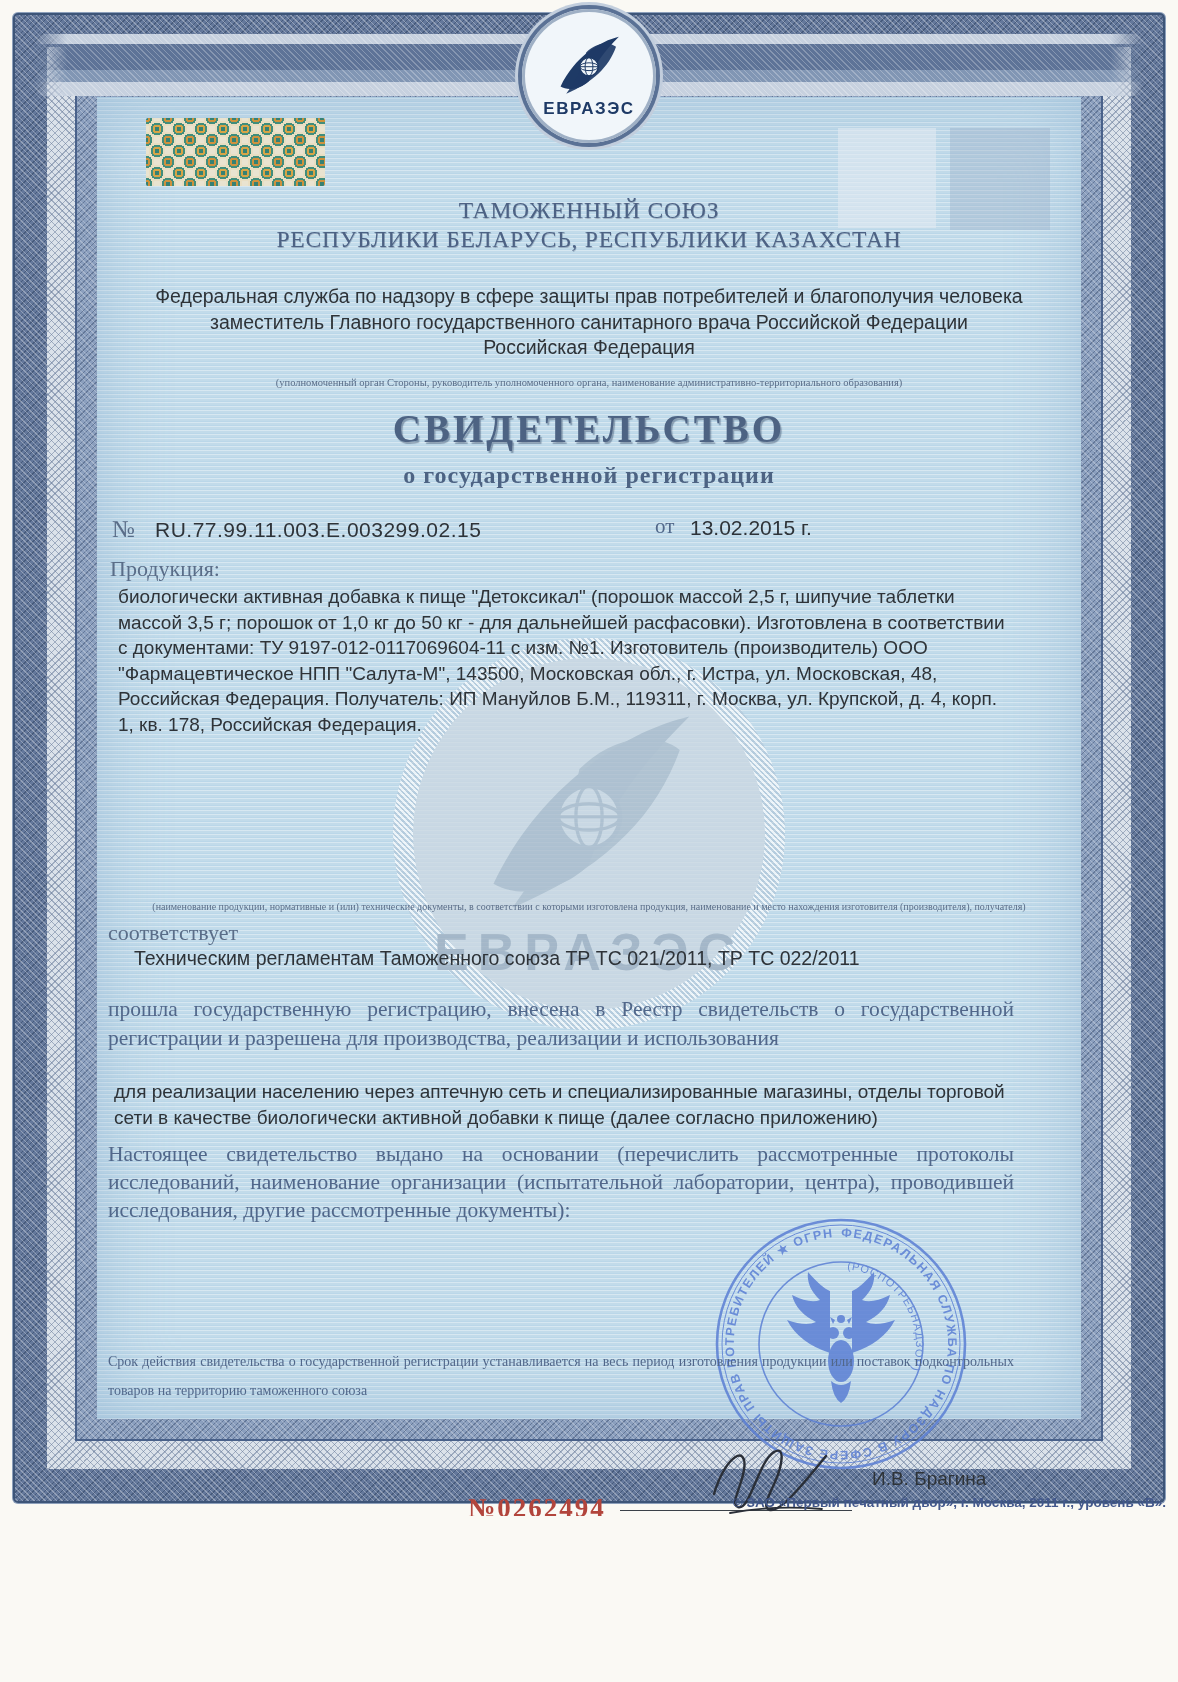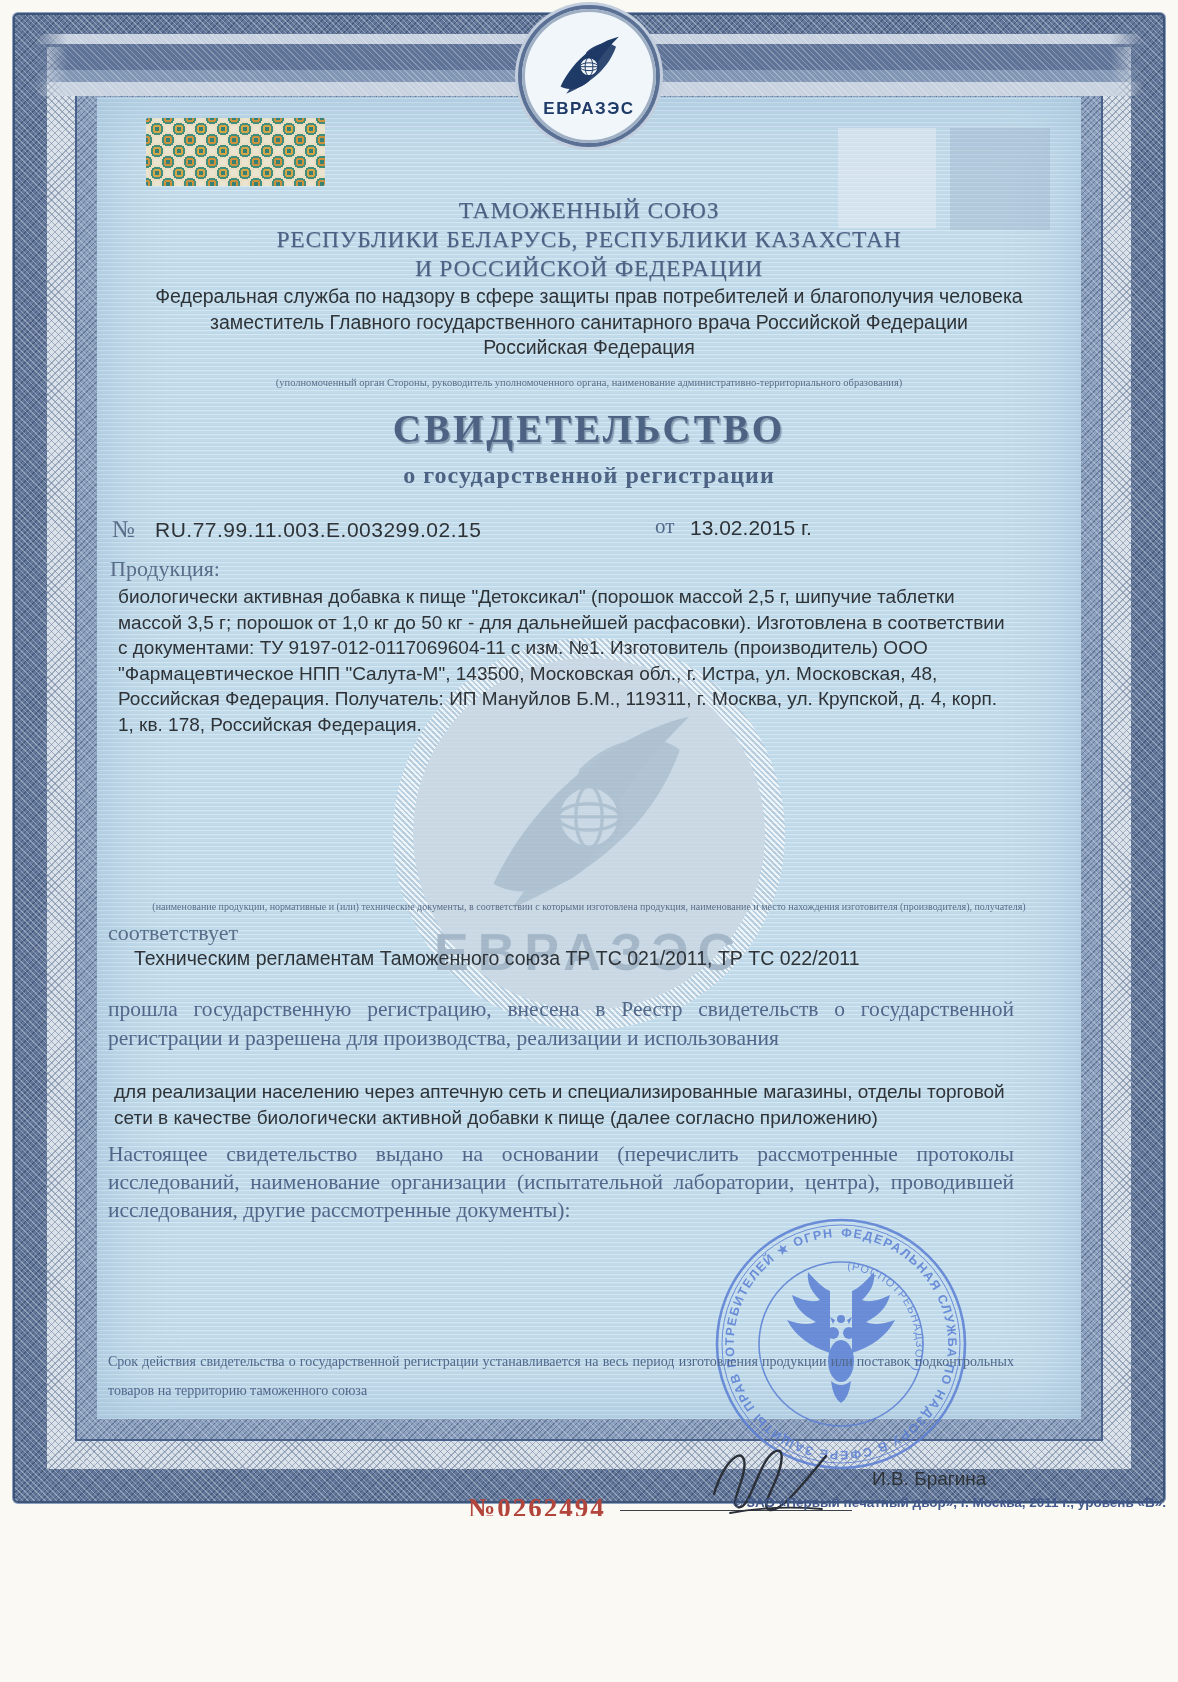--- a/index.html
+++ b/index.html
@@ -127,21 +127,20 @@
         <ellipse cx="50" cy="46" rx="5.5" ry="13" fill="none" stroke="#8ca1b5" stroke-width="1.4"></ellipse>
         <line x1="37" y1="46" x2="63" y2="46" stroke="#8ca1b5" stroke-width="1.4"></line>
       </svg>
       <div class="wm-text">ЕВРАЗЭС</div>
     </div>
   </div>
 
   <div class="abs union center">
     <div>ТАМОЖЕННЫЙ СОЮЗ</div>
     <div>РЕСПУБЛИКИ БЕЛАРУСЬ, РЕСПУБЛИКИ КАЗАХСТАН</div>
-    <div>И РОССИЙСКОЙ ФЕДЕРАЦИИ</div>
   </div>
   <div class="abs authority center sansdark">
     <div>Федеральная служба по надзору в сфере защиты прав потребителей и благополучия человека</div>
     <div>заместитель Главного государственного санитарного врача Российской Федерации</div>
     <div>Российская Федерация</div>
   </div>
   <div class="abs auth-note center">(уполномоченный орган Стороны, руководитель уполномоченного органа, наименование административно-территориального образования)</div>
 
   <div class="abs title-main center">СВИДЕТЕЛЬСТВО</div>
   <div class="abs title-sub center">о государственной регистрации</div>

